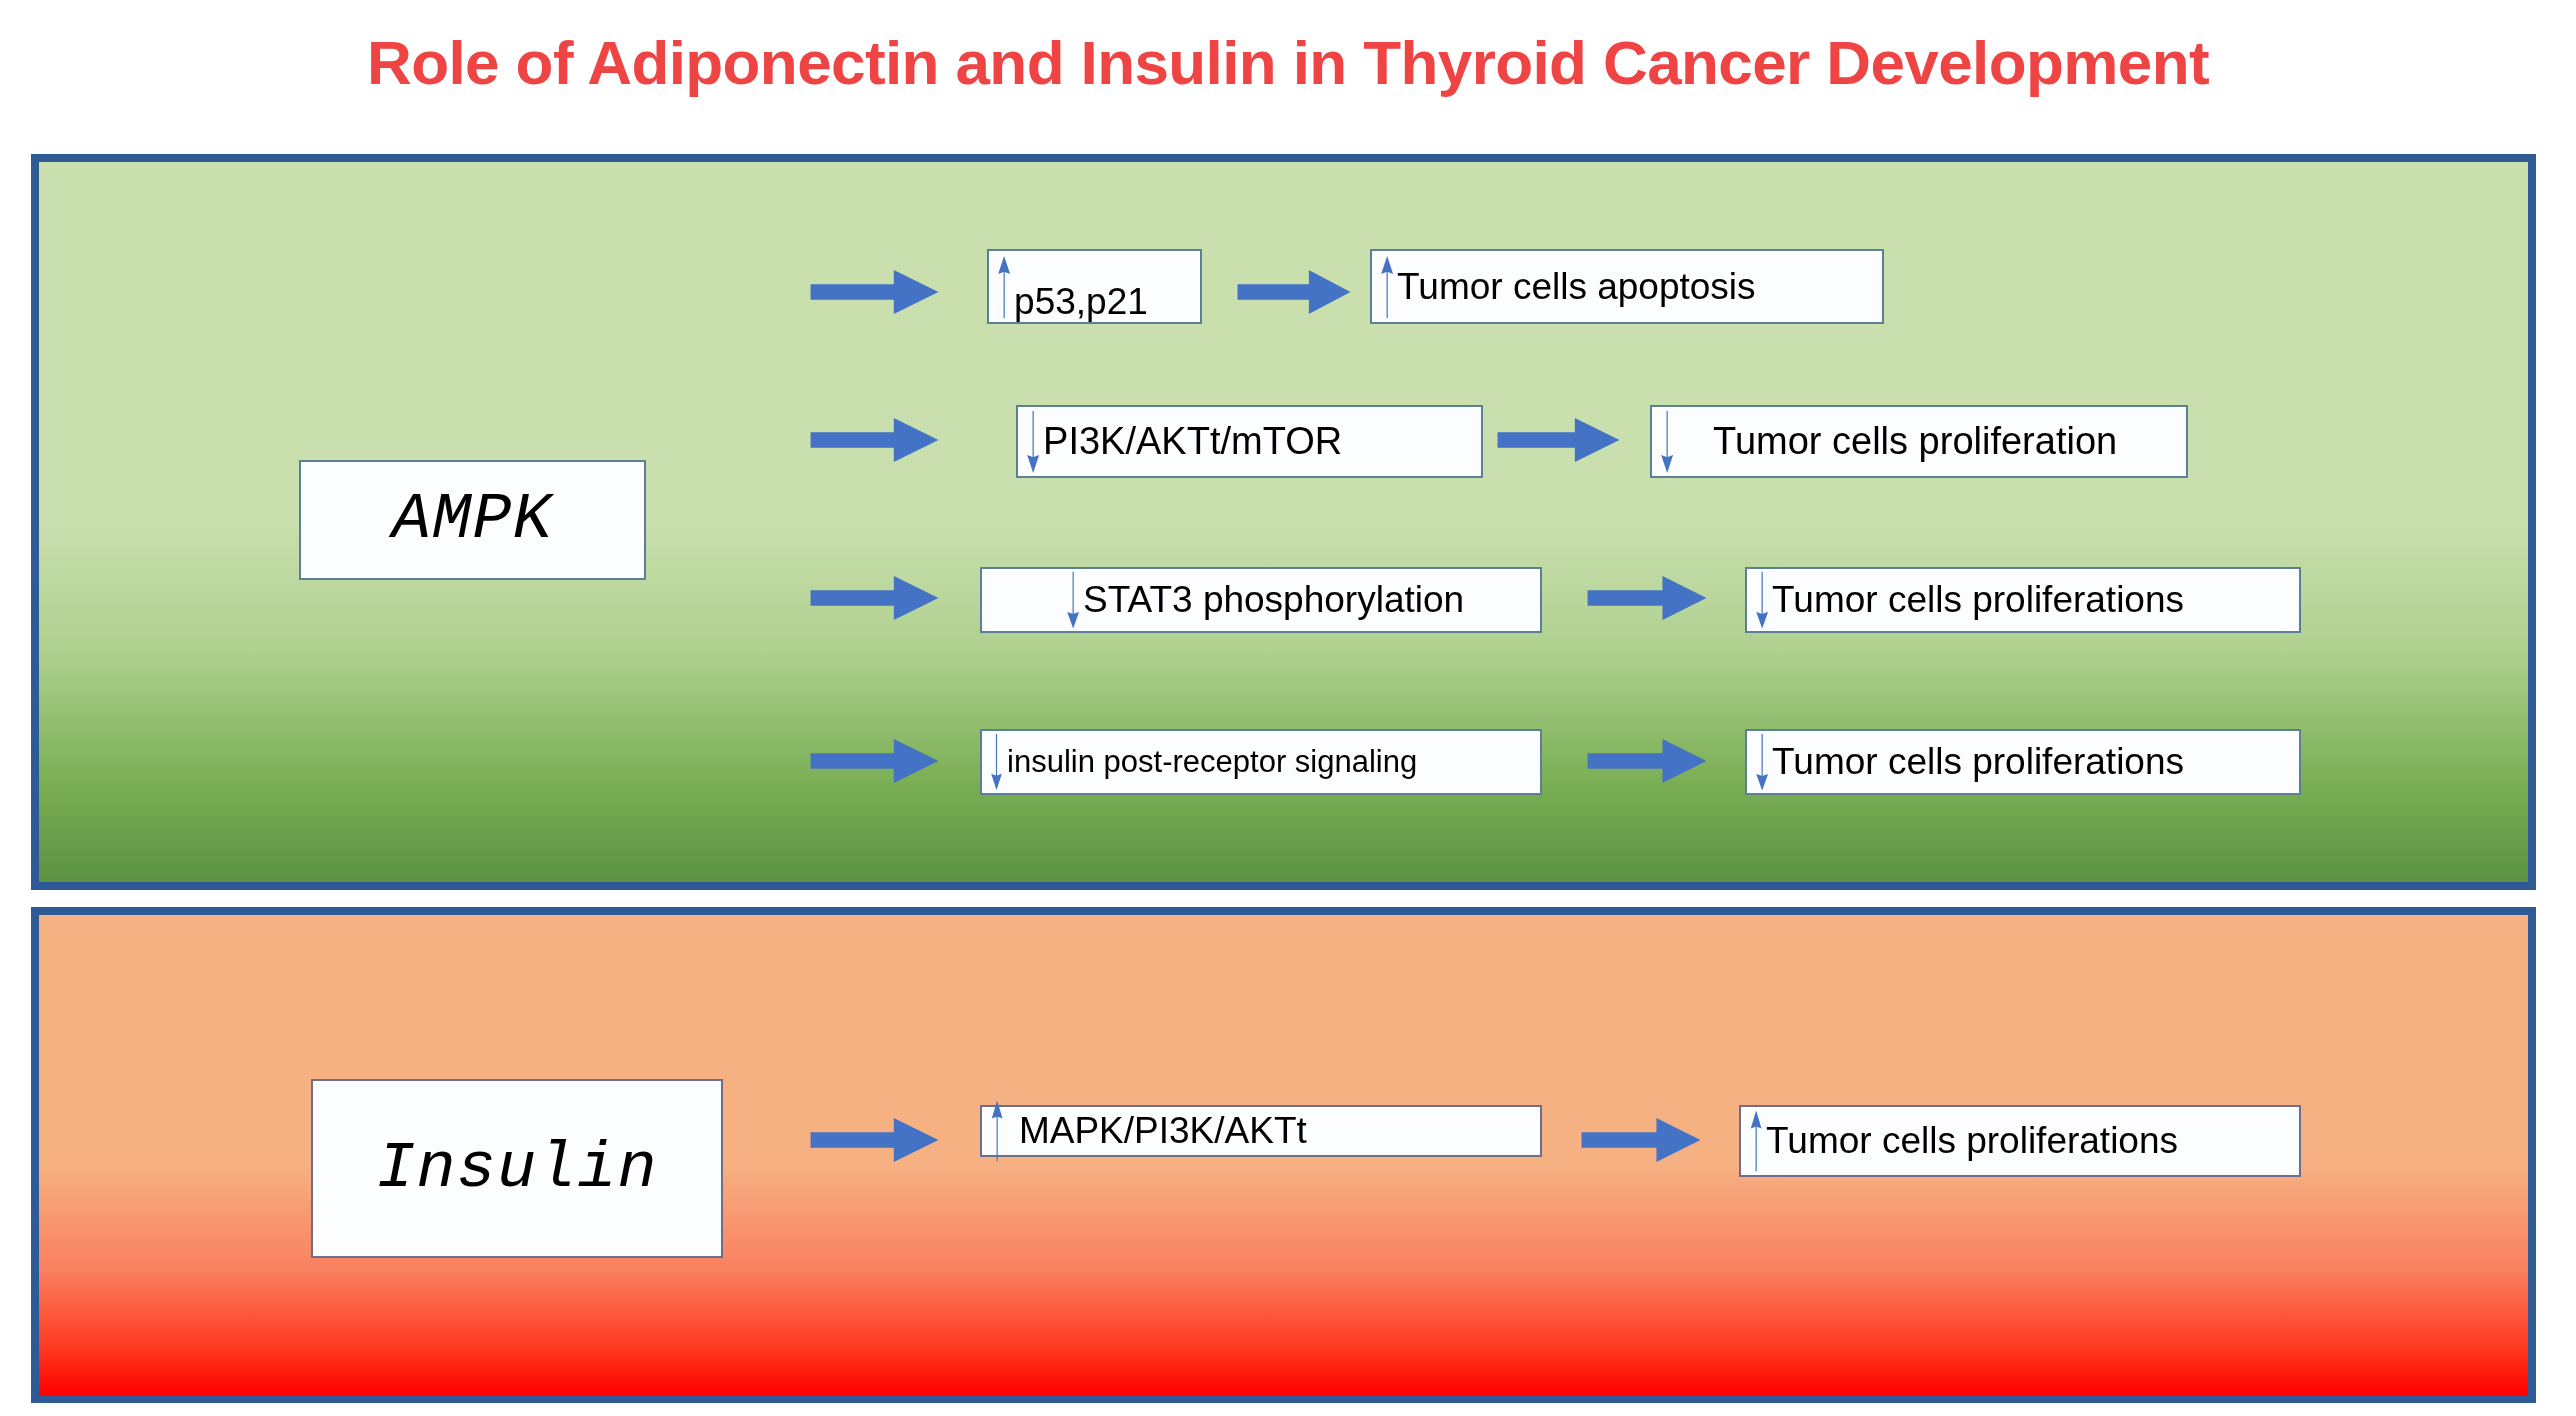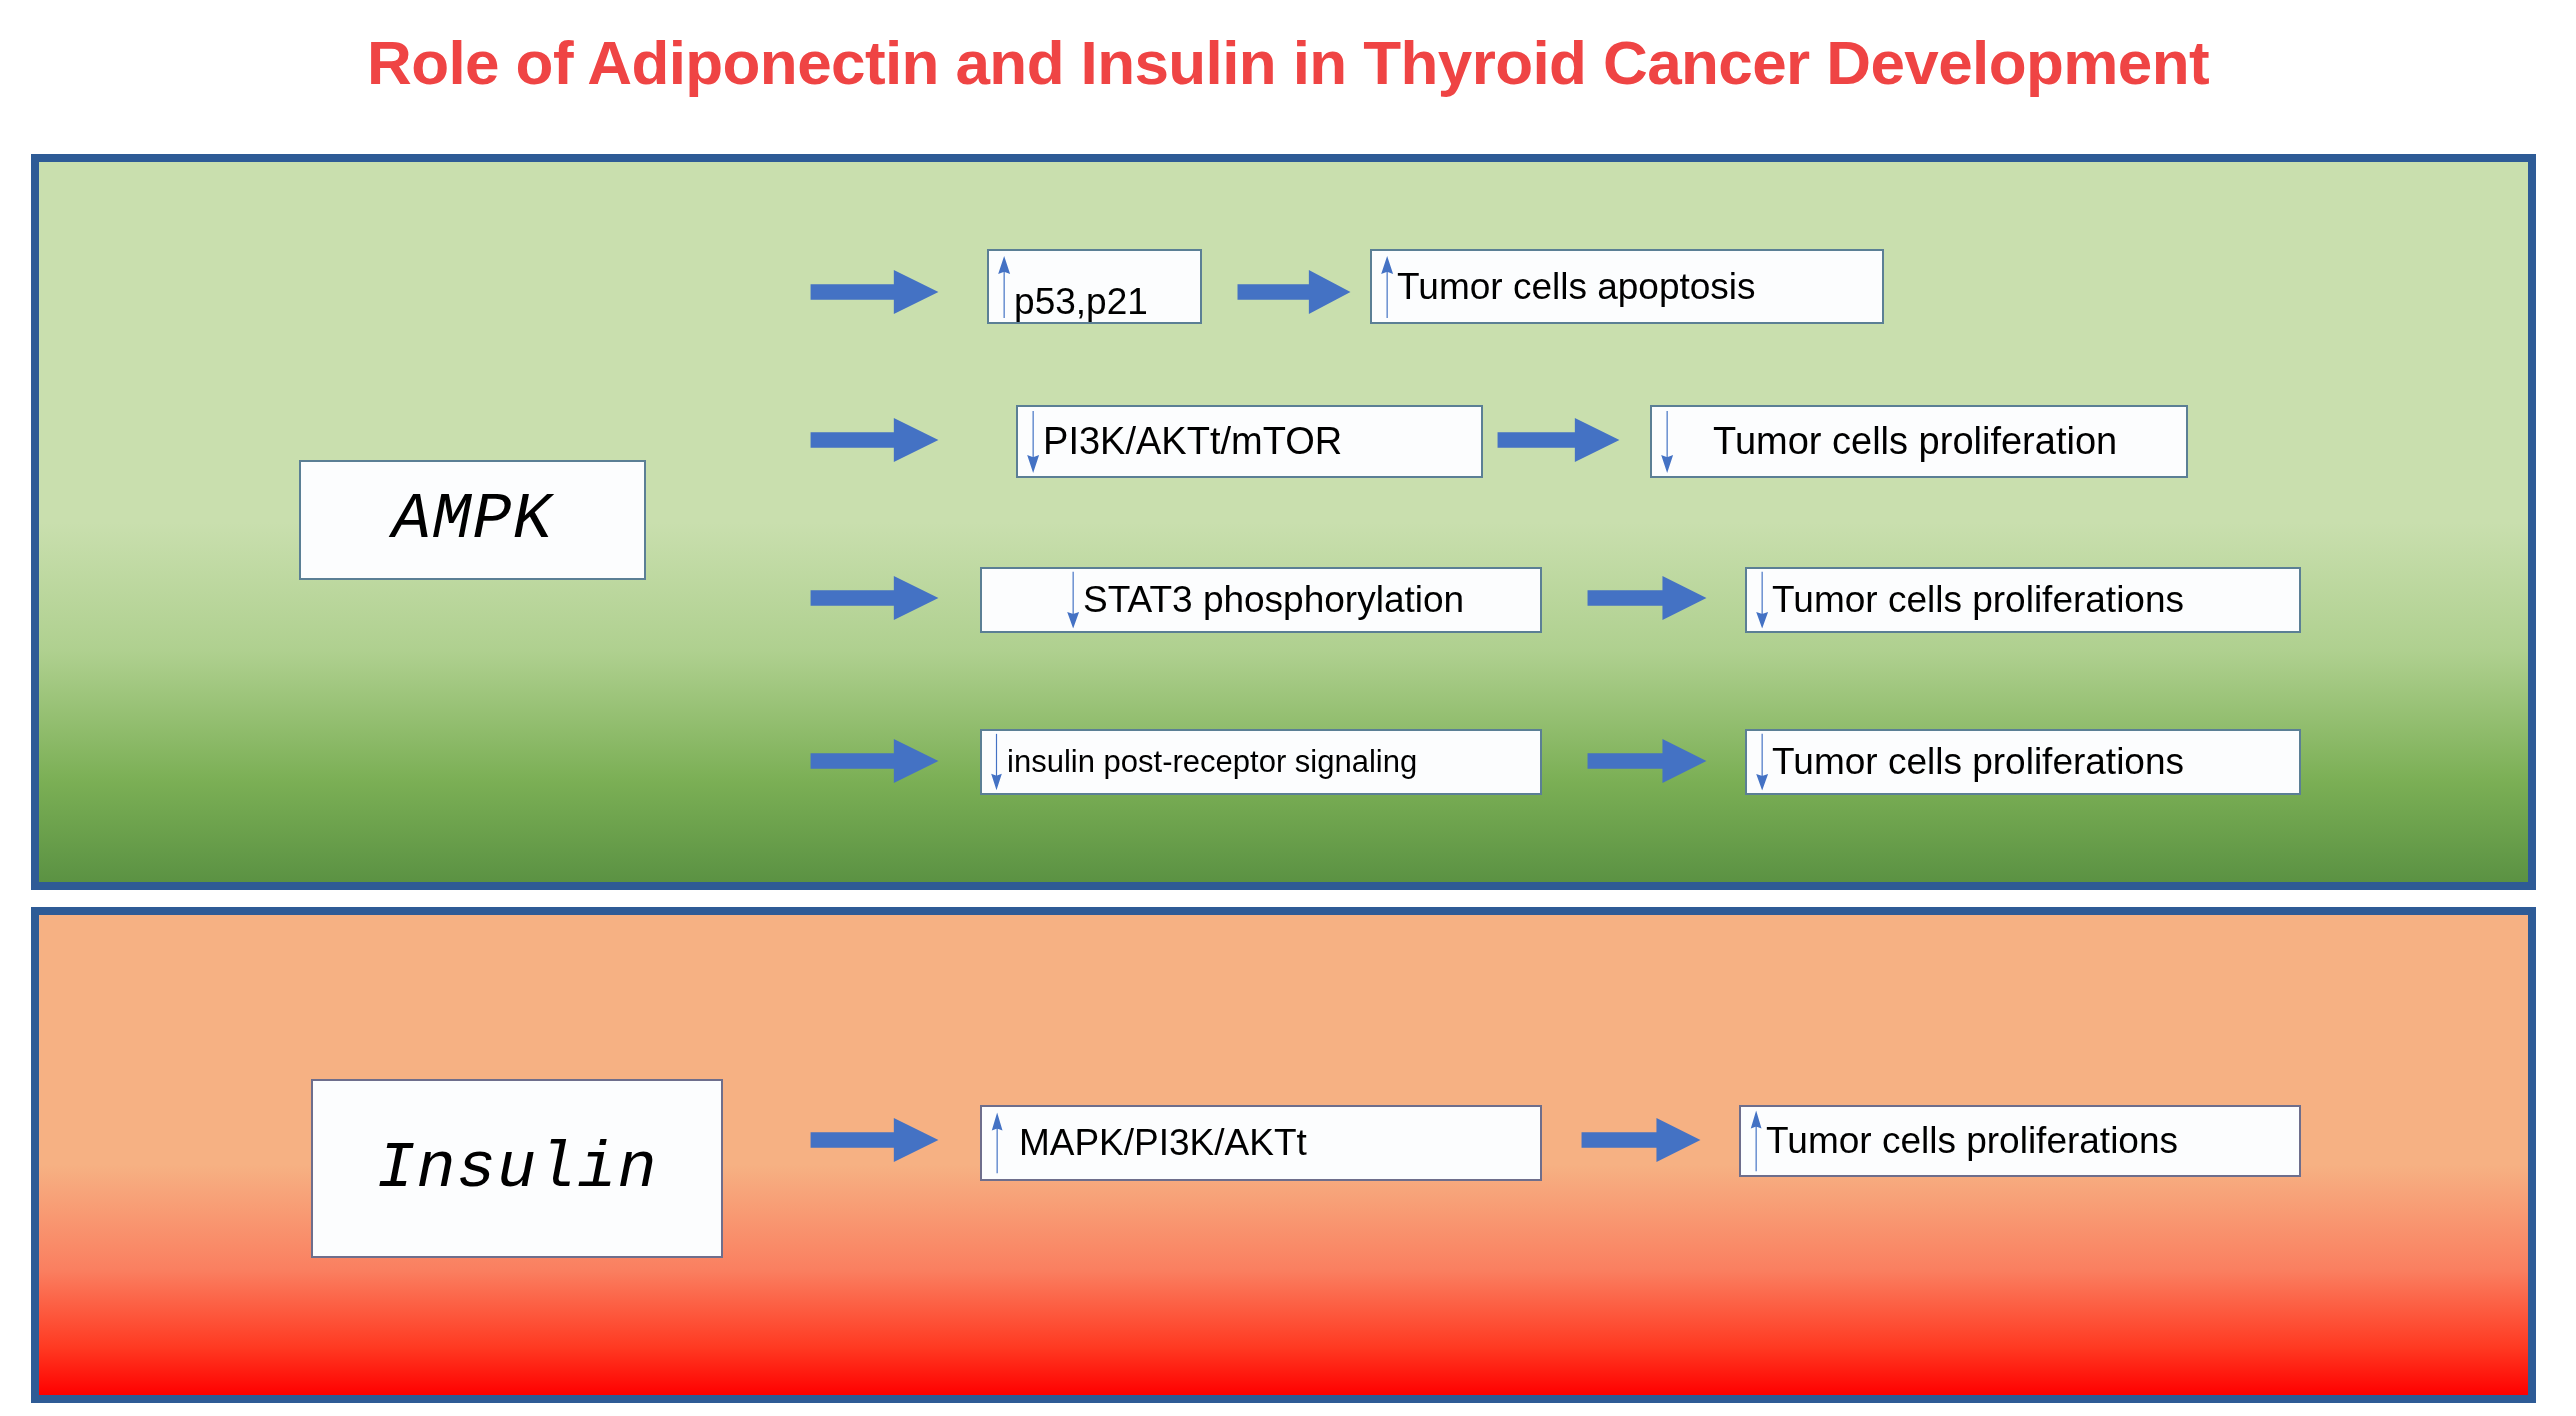--- a/index.html
+++ b/index.html
@@ -172,21 +172,21 @@
   <div class="panel" id="panel-orange"></div>
 
   <div class="box orange-b big-box" style="left:311px;top:1079px;width:412px;height:179px;">
     <span class="lbl">Insulin</span>
   </div>
 
   <svg class="conn" style="left:810px;top:1118px;" width="129" height="44" viewBox="0 0 215 74">
     <path d="M0 24 L140 24 L140 0 L215 37 L140 74 L140 50 L0 50 Z" fill="#4472C4"></path>
   </svg>
 
-  <div class="box orange-b" style="left:980px;top:1105px;width:562px;height:76px;">
+  <div class="box orange-b" style="left:980px;top:1105px;width:562px;height:52px;">
     <span class="ind" style="margin-right:13px;">
       <svg width="14.3" height="61" viewBox="0 0 24 102">
           <path d="M12 0 L21 30 L13 27 L13 102 L11 102 L11 27 L3 30 Z" fill="#4472C4"></path>
         </svg>
     </span>
     <span class="lbl" style="font-size:37px;">MAPK/PI3K/AKTt</span>
   </div>
 
   <svg class="conn" style="left:1581px;top:1118px;" width="120" height="44" viewBox="0 0 200 74">
     <path d="M0 24 L126 24 L126 0 L200 37 L126 74 L126 50 L0 50 Z" fill="#4472C4"></path>

